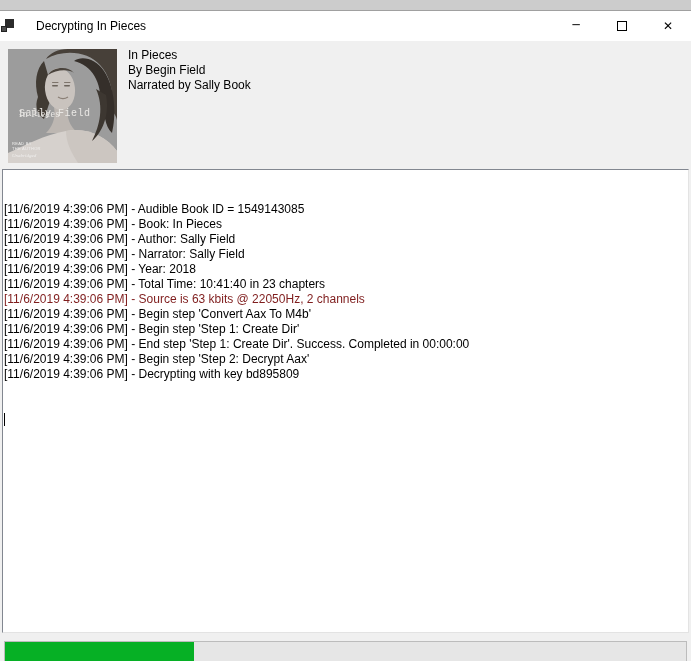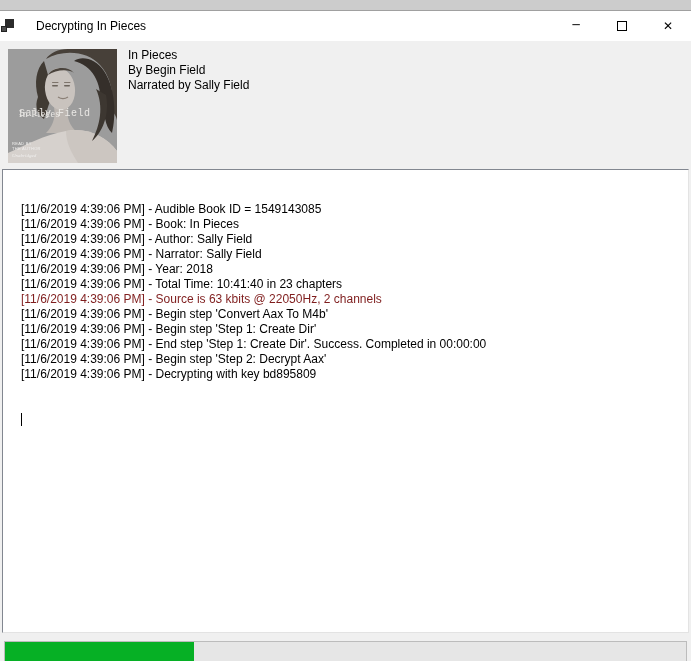--- a/index.html
+++ b/index.html
@@ -127,21 +127,21 @@
 
   
   .log-box {
     position: absolute;
     left: 2px; top: 158px;
     width: 687px; height: 464px;
     background: #ffffff;
     border-style: solid;
     border-width: 1px;
     border-color: #828790 #e3e3e3 #e3e3e3 #828790;
-    padding: 2px 18px;
+    padding: 2px 1px;
     font-size: 12px;
     line-height: 15px;
     color: #000;
     overflow: hidden;
     white-space: pre;
   }
   .log-line { height: 15px; }
   .log-line.red { color: #7f1d1d; }
   .caret {
     display: inline-block;
@@ -217,21 +217,21 @@
     <span class="cover-readby">
       <span>READ BY</span><br>
       <span>THE AUTHOR</span>
     </span>
     <span class="cover-edition">Unabridged</span>
   </div>
 
   <div class="book-info">
     <div>In Pieces</div>
     <div>By Begin Field</div>
-    <div>Narrated by Sally Field</div>
+    <div>Narrated by Sally Book</div>
   </div>
 
   <div class="log-box">
     <div><div class="log-line">[11/6/2019 4:39:06 PM] - Audible Book ID = 1549143085</div><div class="log-line">[11/6/2019 4:39:06 PM] - Book: In Pieces</div><div class="log-line">[11/6/2019 4:39:06 PM] - Author: Sally Field</div><div class="log-line">[11/6/2019 4:39:06 PM] - Narrator: Sally Field</div><div class="log-line">[11/6/2019 4:39:06 PM] - Year: 2018</div><div class="log-line">[11/6/2019 4:39:06 PM] - Total Time: 10:41:40 in 23 chapters</div><div class="log-line red">[11/6/2019 4:39:06 PM] - Source is 63 kbits @ 22050Hz, 2 channels</div><div class="log-line">[11/6/2019 4:39:06 PM] - Begin step 'Convert Aax To M4b'</div><div class="log-line">[11/6/2019 4:39:06 PM] - Begin step 'Step 1: Create Dir'</div><div class="log-line">[11/6/2019 4:39:06 PM] - End step 'Step 1: Create Dir'. Success. Completed in 00:00:00</div><div class="log-line">[11/6/2019 4:39:06 PM] - Begin step 'Step 2: Decrypt Aax'</div><div class="log-line">[11/6/2019 4:39:06 PM] - Decrypting with key bd895809</div></div>
     <div><span class="caret"></span></div>
   </div>
 
   <div class="progress" style="background: rgb(230, 230, 230);">
     <div class="progress-fill" style="width: 27.7%; background: rgb(6, 176, 37);"></div>
   </div>

